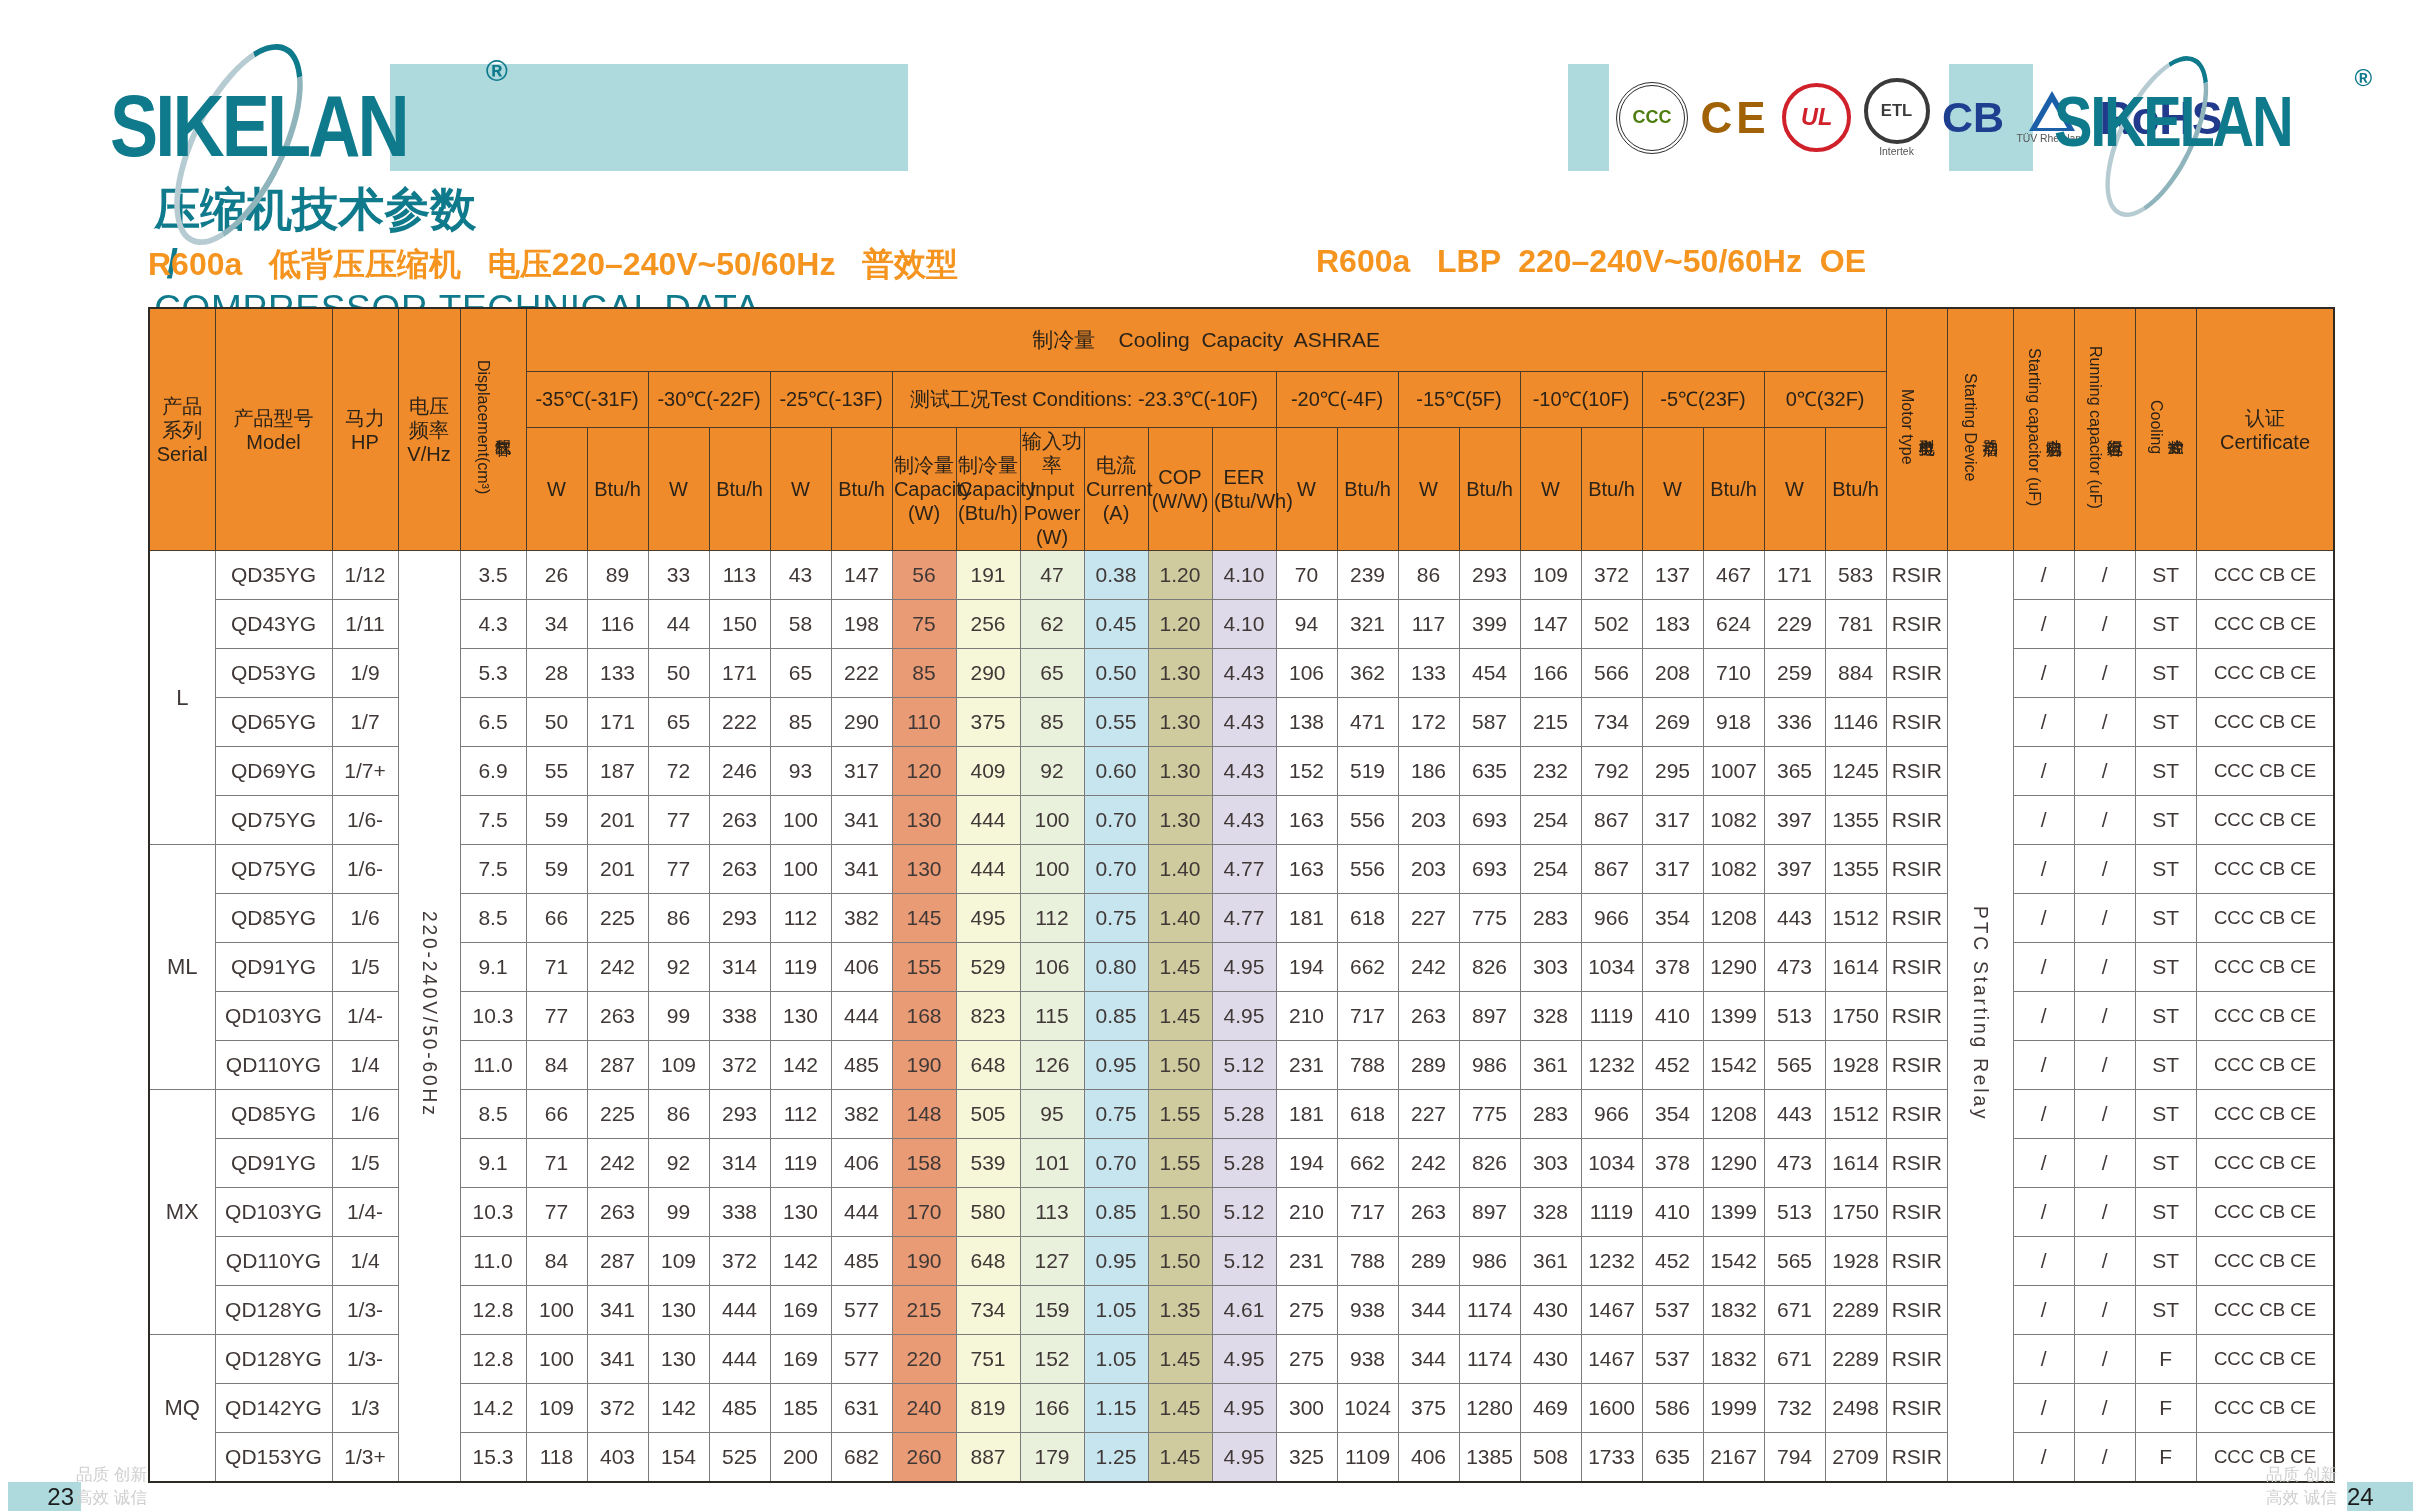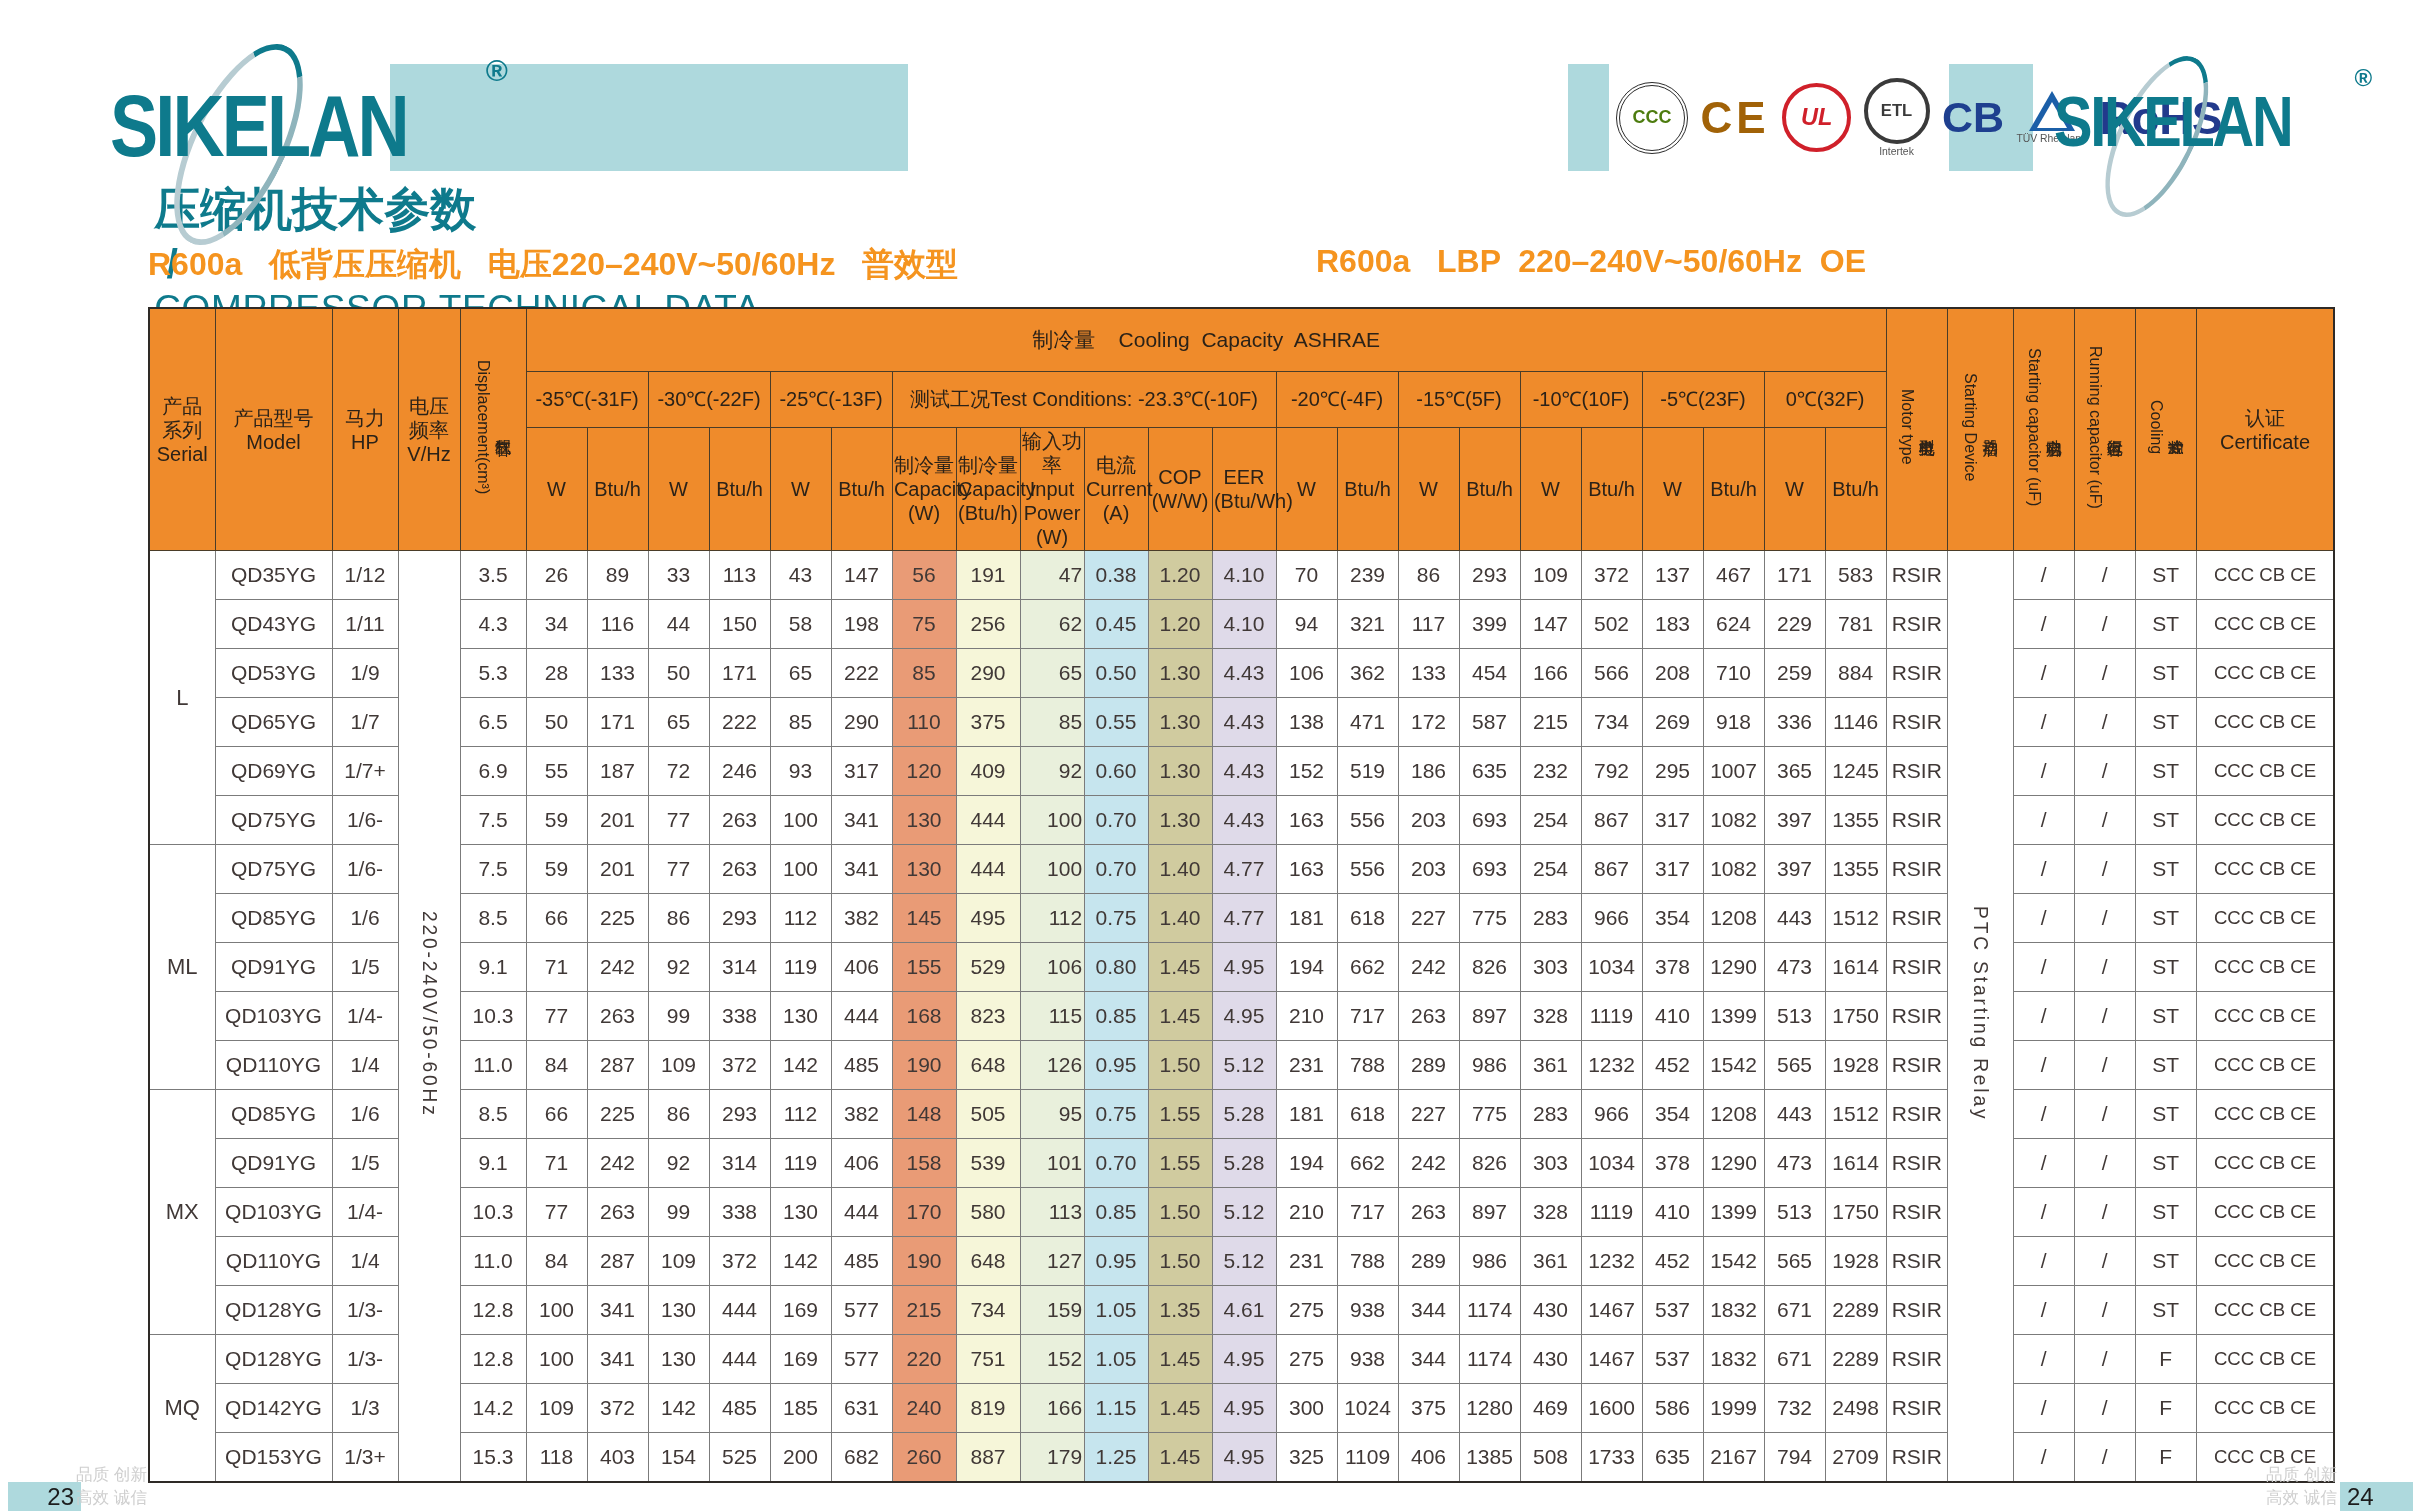--- a/index.html
+++ b/index.html
@@ -69,34 +69,34 @@
     writing-mode:vertical-rl;text-orientation:mixed;display:inline-block;
     font-size:16px;line-height:1.25;white-space:pre-line;max-height:178px;overflow:hidden;
   }
   .vert-th{padding:0;overflow:hidden;}
   td{
     border:1.4px solid #7b7b7b;height:48px;text-align:center;vertical-align:middle;
     font-size:21px;color:#403836;background:#fff;padding:0 1.4px;
   }
   td.t-capw{background:var(--tint-capw);}
   td.t-capbtu{background:var(--tint-capbtu);}
-  td.t-input{background:var(--tint-input);text-align:right;}
+  td.t-input{background:var(--tint-input);}
   td.t-current{background:var(--tint-current);}
   td.t-cop{background:var(--tint-cop);}
   td.t-eer{background:var(--tint-eer);}
   td.serial-cell{font-size:22px;}
   td.cert-cell{font-size:18.6px;text-align:center;}
   td.vert-cell .vert,td.vert-cell{overflow:visible;}
   td.vert-cell{padding:0;}
   td.vert-cell span{writing-mode:vertical-rl;text-orientation:mixed;font-size:19.3px;letter-spacing:2.8px;}
   
   .page-badge{position:absolute;bottom:0;width:66px;height:30px;background:var(--band-blue);
     display:flex;align-items:center;font-size:24px;color:#1c1c1c;}
   .page-badge-left{left:8px;justify-content:flex-end;padding-right:7px;}
-  .page-badge-right{right:0;justify-content:flex-start;padding-left:7px;text-align:center;}
+  .page-badge-right{right:0;justify-content:flex-start;text-align:center;}
   .slogan{position:absolute;bottom:2.8px;font-size:16.6px;line-height:1.35;color:#cfcfcf;white-space:pre-line;}
   .slogan-left{left:76px;}
   .slogan-right{right:76px;text-align:left;}
 </style>
 </head>
 <body style="--brand-teal: #0e7a8c; --band-blue: #aed9dd; --header-orange: #ef8b2b; --subtitle-orange: #f5941f; --tint-capw: #e99b76; --tint-capbtu: #f6f6d9; --tint-input: #e9f0dc; --tint-current: #c6e5ee; --tint-cop: #d0cb9f; --tint-eer: #dfdae9;">
 
 <div class="band band-main"></div>
 <div class="band band-sq1"></div>
 <div class="band band-sq2"></div>

